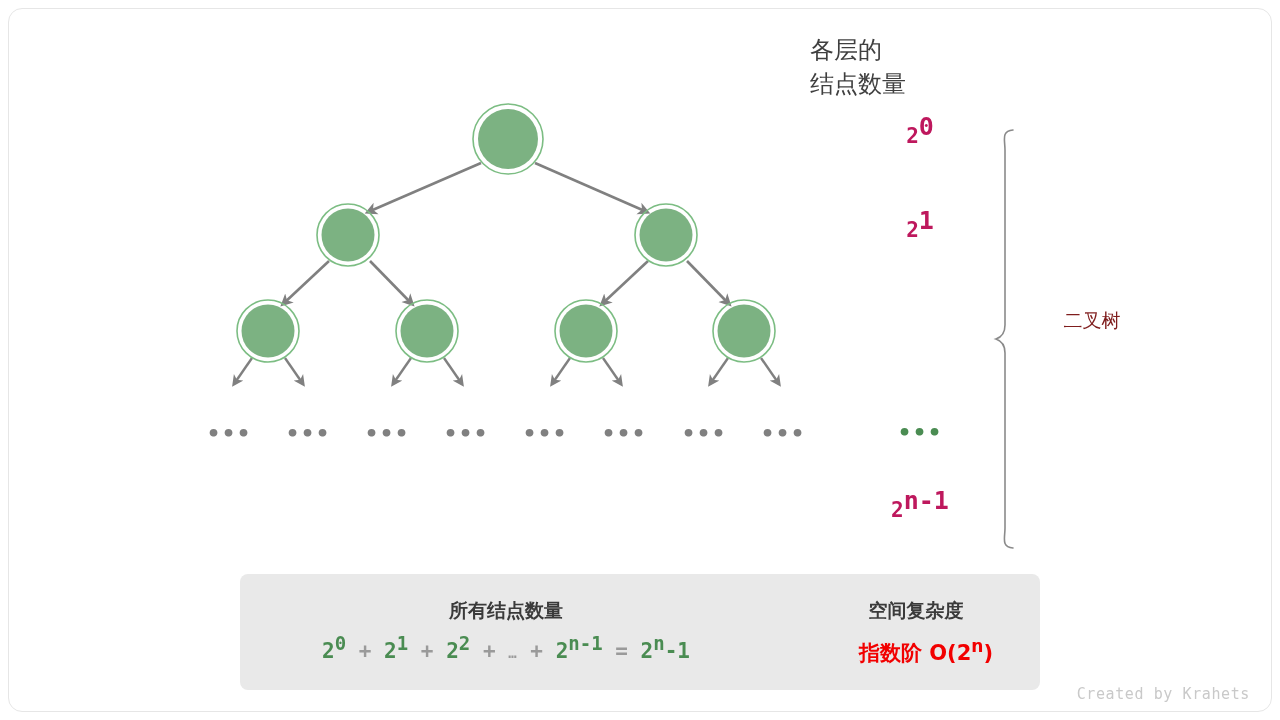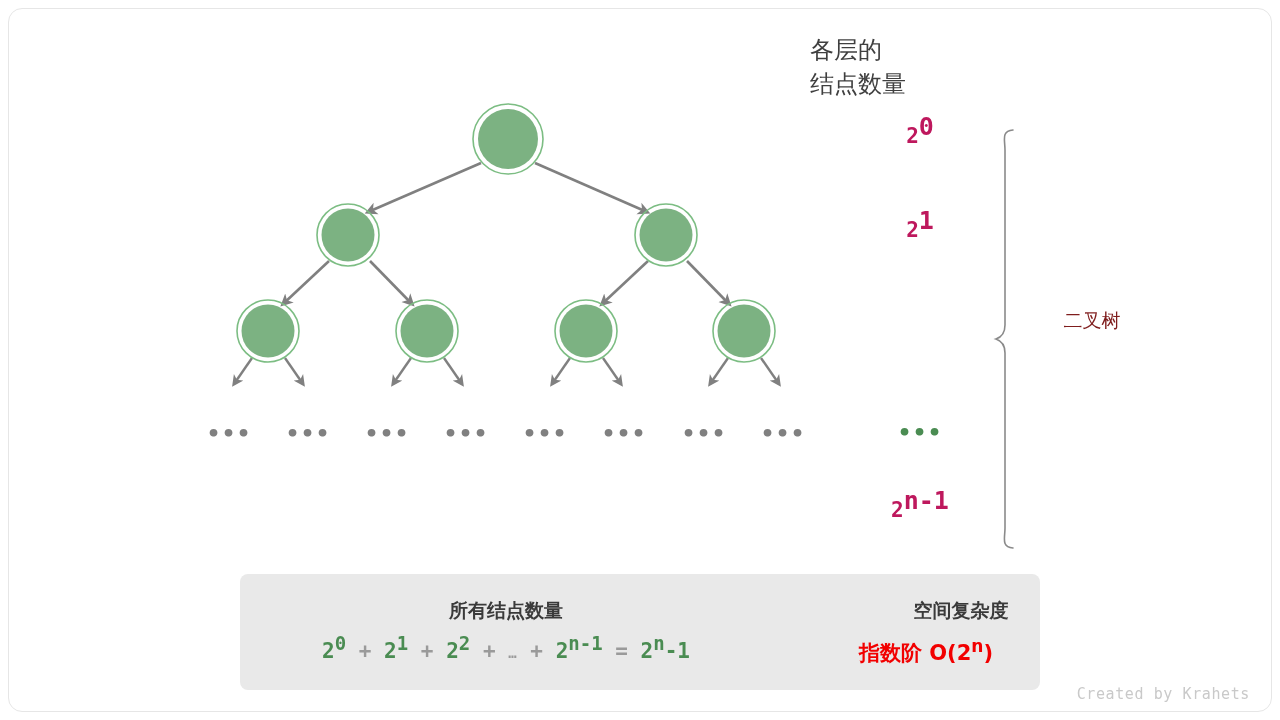--- a/index.html
+++ b/index.html
@@ -292,21 +292,21 @@
     <span class="op">+</span>
     <span class="term"><span>2</span><sup>2</sup></span>
     <span class="op">+</span>
     <span class="mini">…</span>
     <span class="op">+</span>
     <span class="term"><span>2</span><sup>n-1</sup></span>
     <span class="op">=</span>
     <span class="term"><span>2</span><sup>n</sup><span>-1</span></span>
   </div>
 
-  <div class="sum-title" style="left:961px; top:598px;font-family:Liberation Serif, serif;">空间复杂度</div>
+  <div class="sum-title" style="left:916px; top:598px;font-family:Liberation Serif, serif;">空间复杂度</div>
 
   <div class="sum-red" style="left:926px; top:639px;">
     <span>指数阶  O(2</span><sup>n</sup><span>)</span>
   </div>
 
   <div id="watermark">Created by Krahets</div>
 
 </div>
 
 </body></html>

